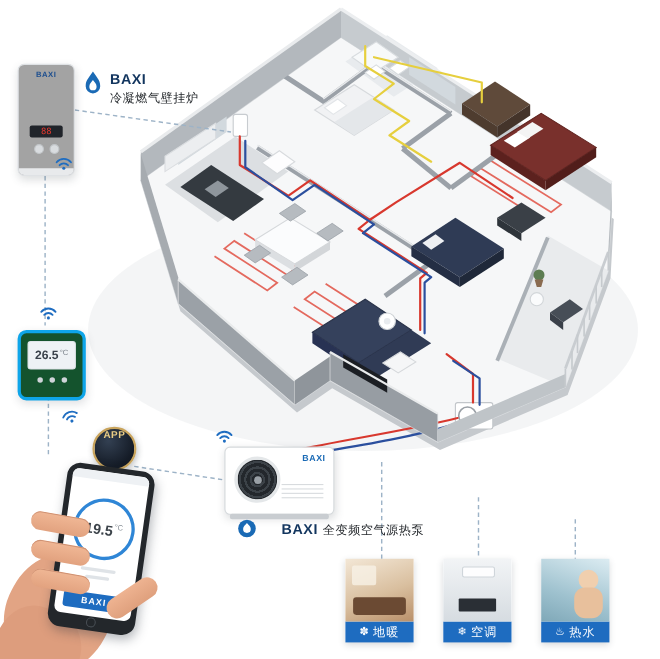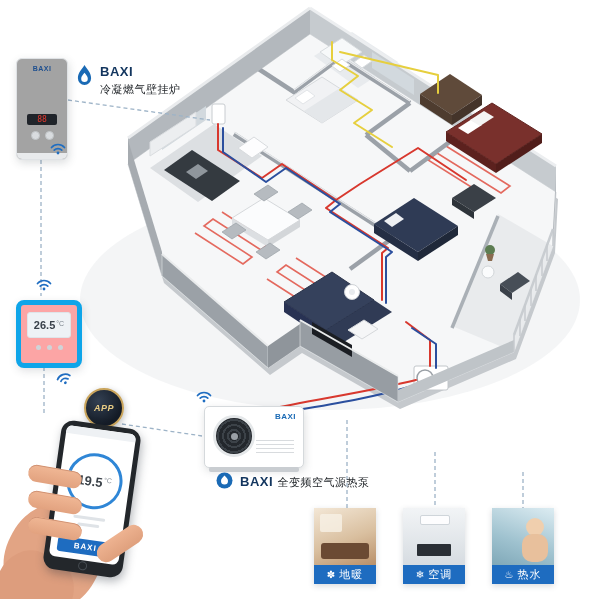--- a/index.html
+++ b/index.html
@@ -17,33 +17,33 @@
   .boiler .knobs{display:flex;justify-content:center;gap:5px;margin-top:6px;}
   .boiler .knob{width:7px;height:7px;border-radius:50%;background:#d9dcdf;border:1px solid #c2c6c9;}
   .boiler .cap{position:absolute;left:0;right:0;bottom:0;height:6px;background:#e8eaec;border-radius:0 0 5px 5px;}
 
   .boiler-label{position:absolute;left:76px;top:64px;display:flex;gap:7px;align-items:flex-start;z-index:4;}
   .boiler-label .texts{display:flex;flex-direction:column;}
   .brand-big{font-size:13px;font-weight:bold;color:#12355e;letter-spacing:.5px;}
   .product-name{font-size:11px;color:#24282c;margin-top:3px;letter-spacing:.5px;}
 
   
-  .thermostat{position:absolute;left:16px;top:300px;width:56px;height:58px;background:#fca5a5;border:5px solid #0ea5e9;
+  .thermostat{position:absolute;left:16px;top:300px;width:56px;height:58px;background:#14532d;border:3px solid #0ea5e9;
               border-radius:8px;box-shadow:1px 3px 8px rgba(60,70,80,.16);z-index:4;}
   .thermostat .lcd{width:42px;height:24px;background:#eef2f5;border:1px solid #dfe5e9;border-radius:3px;margin:7px auto 0;
                    display:flex;align-items:center;justify-content:center;gap:1px;}
   .thermostat .temp{font-size:11px;font-weight:bold;color:#39414a;}
   .thermostat .unit{font-size:7px;color:#7b838b;margin-top:-4px;}
   .thermostat .btns{display:flex;justify-content:center;gap:6px;margin-top:7px;}
   .thermostat .btn{width:5px;height:5px;border-radius:50%;background:#cfd4d8;}
 
   
   .app-badge{position:absolute;left:84px;top:388px;width:36px;height:36px;border-radius:50%;
              background:radial-gradient(circle at 35% 30%,#334052,#141b26 70%);border:2px solid #c9a45c;
-             display:flex;align-items:center;justify-content:center;z-index:4;box-shadow:1px 2px 6px rgba(40,50,60,.3);font-style:italic;}
+             display:flex;justify-content:center;z-index:4;box-shadow:1px 2px 6px rgba(40,50,60,.3);}
   .app-badge span{font-size:9px;font-weight:bold;color:#e9cd85;letter-spacing:.5px;}
 
   
   .wifi{position:absolute;z-index:5;}
 
   
   .hand-part{position:absolute;border-radius:12px;}
   .palm{left:6px;top:502px;width:95px;height:110px;border-radius:48%;background:#e2a484;transform:rotate(28deg);z-index:3;}
   .wrist{left:-8px;top:552px;width:78px;height:90px;border-radius:40%;background:#dd9d7d;transform:rotate(24deg);z-index:3;}
   .finger{left:28px;width:54px;height:17px;background:linear-gradient(180deg,#f0b795,#e2a27f);border-radius:10px;
@@ -70,21 +70,21 @@
   .heat-pump{position:absolute;left:204px;top:406px;width:98px;height:60px;background:#fff;border:1px solid #d5d9dc;
              border-radius:5px;box-shadow:1px 3px 8px rgba(60,70,80,.18);z-index:4;}
   .fan{position:absolute;left:8px;top:8px;width:42px;height:42px;border-radius:50%;border:3px solid #e4e7e9;
        background:repeating-radial-gradient(circle at 50% 50%,#3c4248 0 2px,#23272c 2px 5px);box-sizing:border-box;}
   .fan::after{content:"";position:absolute;left:50%;top:50%;width:7px;height:7px;margin:-3.5px;border-radius:50%;background:#9aa0a6;}
   .pump-brand{position:absolute;right:7px;top:5px;font-size:8px;font-weight:bold;color:#1a6ab5;letter-spacing:.5px;}
   .vents{position:absolute;right:9px;bottom:11px;width:38px;}
   .vents div{border-top:1px solid #d8dbde;height:3px;}
   .pump-base{position:absolute;left:4px;right:4px;bottom:-5px;height:5px;background:#c9cdd1;border-radius:2px;}
 
-  .pump-label{position:absolute;left:216px;top:472px;display:flex;gap:7px;align-items:flex-start;z-index:4;}
+  .pump-label{position:absolute;left:216px;top:472px;display:flex;gap:23px;align-items:flex-start;z-index:4;}
 
   
   .cards{position:absolute;left:314px;top:508px;display:flex;gap:27px;z-index:4;}
   .card{width:62px;box-shadow:0 2px 6px rgba(60,70,80,.2);}
   .photo{height:57px;position:relative;overflow:hidden;}
   .photo1{background:linear-gradient(160deg,#f3e7d6,#d9bf9f 55%,#b9906a);}
   .photo1::before{content:"";position:absolute;left:6px;top:6px;width:22px;height:18px;background:#f7f1e6;opacity:.8;border-radius:2px;}
   .photo1::after{content:"";position:absolute;left:7px;right:7px;bottom:6px;height:16px;background:#6b4a33;border-radius:3px;}
   .photo2{background:linear-gradient(180deg,#f2f4f6,#d6dce1);}
   .photo2::before{content:"";position:absolute;left:17px;top:7px;width:28px;height:8px;background:#fdfdfe;border:1px solid #cfd5da;border-radius:2px;}

